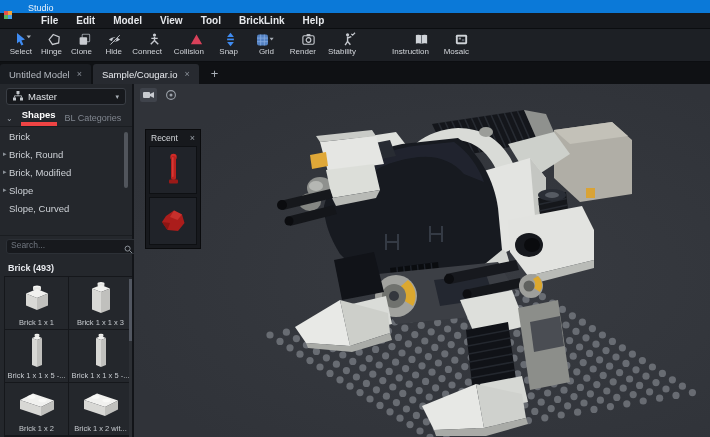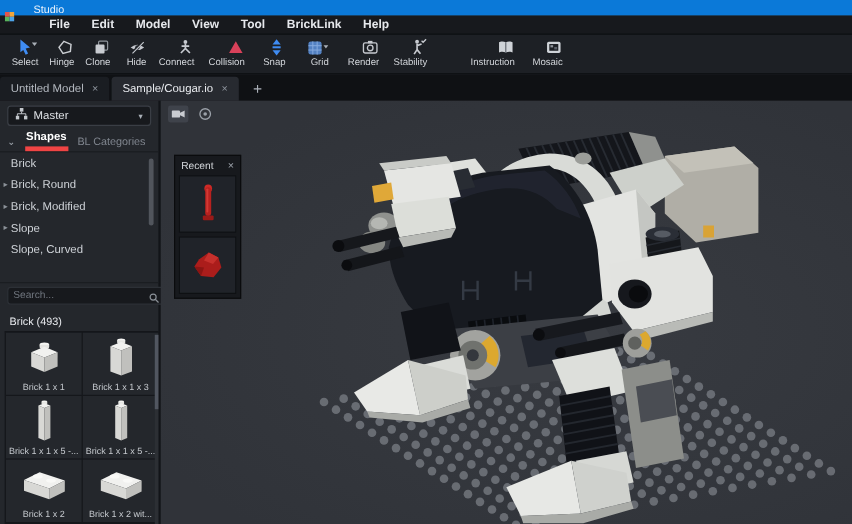--- a/index.html
+++ b/index.html
@@ -38,21 +38,21 @@
   .cat-list{height:108px;overflow:hidden;position:relative}
   .cat-item{height:18px;display:flex;align-items:center;padding-left:3px;font-size:9.5px;color:#ced2d7}
   .cat-arrow{width:6px;color:#8b9198;font-size:7px;text-align:left}
   .cat-scrollbar{position:absolute;right:4px;top:5px;width:4px;height:56px;background:#51555c;border-radius:2px}
   .search-row{display:flex;align-items:center;padding:0 6px;gap:6px;border-top:1px solid #1a1d21;height:22px;flex:none}
   .search-input{flex:0 0 66px;height:15px;background:#17191d;border:1px solid #2c3036;border-radius:3px;
     display:flex;align-items:flex-start;padding:0 4px;gap:2px}
   .search-input input{flex:1;min-width:0;background:transparent;border:none;outline:none;color:#9aa0a8;font-size:8.5px;font-family:"Liberation Sans",sans-serif}
   .search-input input::placeholder{color:#70767f}
   .swatch{width:11px;height:11px;background:#ffffff;border:1px solid #5a5e66;border-radius:2px;flex:none}
-  .results-header{padding:6px 0 3px 8px;font-size:9px;font-weight:400;color:#e8eaee;flex:none}
+  .results-header{padding:6px 0 3px 8px;font-size:9px;font-weight:700;color:#e8eaee;flex:none}
   .brick-grid{flex:1;overflow:hidden;display:grid;grid-template-columns:63px 63px;grid-auto-rows:52px;
     margin-left:4px;gap:1px;background:#15171b;border-top:1px solid #15171b;border-left:1px solid #15171b}
   .brick-cell{background:#24272c;display:flex;flex-direction:column;align-items:center;justify-content:flex-end;padding-bottom:2px}
   .brick-img{flex:1;display:flex;align-items:center;justify-content:center}
   .brick-label{font-size:7.5px;color:#c6cacf;white-space:nowrap}
   .grid-scrollbar{position:absolute;right:0;bottom:0;width:3px;height:158px;background:#2c2f34}
   .grid-scrollbar .thumb{width:3px;height:62px;background:#515660}
   
   .viewport{flex:1;position:relative;overflow:hidden;
     background:radial-gradient(ellipse at 60% 55%, #383b41 0%, #303339 80%)}

